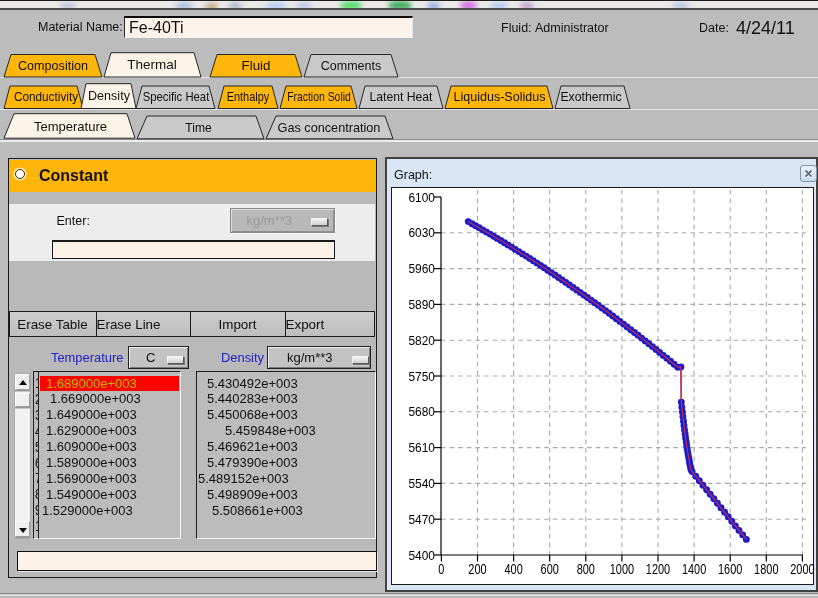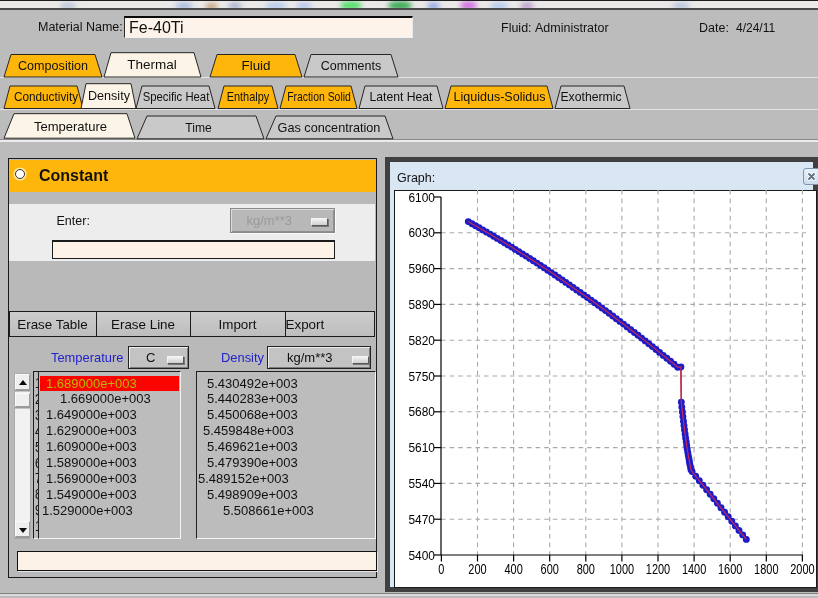--- a/index.html
+++ b/index.html
@@ -31,21 +31,21 @@
   <div class="blob" style="left:672px;top:1px;width:18px;height:8px;background:#b4c2de"></div>
 </div>
 
 <div class="abs" style="left:38px;top:20px;font-size:12.5px;line-height:14px">Material Name:</div>
 <div class="abs" style="left:124px;top:16px;width:289px;height:22px;background:#fdf3ea;
   border-top:2px solid #0a0a0a;border-left:1px solid #2a2a2a;border-right:1px solid #e8e8e8;border-bottom:1px solid #f2f2f2;
   font-size:16px;line-height:19px;padding-left:4px">Fe-40Ti</div>
 <div class="abs" style="left:501px;top:21px;font-size:12.5px;line-height:14px">Fluid:</div>
 <div class="abs" style="left:535px;top:21px;font-size:12.5px;line-height:14px">Administrator</div>
 <div class="abs" style="left:699px;top:21px;font-size:12.5px;line-height:14px">Date:</div>
-<div class="abs" style="left:736px;top:21px;font-size:12px;line-height:14px">4/24/11</div>
+<div class="abs" style="left:736px;top:21px;font-size:18px;line-height:14px">4/24/11</div>
 
 <div class="abs" style="left:0;top:77px;width:818px;height:1px;background:#e2e2e2"></div>
 <div class="abs" style="left:0;top:108.5px;width:818px;height:1px;background:#e2e2e2"></div>
 <div class="abs" style="left:0;top:139px;width:818px;height:3px;border-top:1px solid #8a8a8a;background:#ececec"></div>
 
 <svg width="818" height="26" style="position:absolute;left:0;top:52">
     <g font-family="Liberation Sans, sans-serif" fill="#111">
       <path d="M4,25 L11,2.5 L95,2.5 L102,25 Z" fill="#ffb60a" stroke="#262626" stroke-width="1"></path>
       <text x="53" y="17.7" text-anchor="middle" font-size="13" textLength="70" lengthAdjust="spacingAndGlyphs">Composition</text>
       <path d="M210,25 L217,2.5 L295,2.5 L302,25 Z" fill="#ffb60a" stroke="#262626" stroke-width="1"></path>
@@ -96,21 +96,21 @@
     <div class="abs" style="left:48px;top:10px;font-size:12.5px">Enter:</div>
     <div class="abs" style="left:221px;top:4px;width:105px;height:25px;background:#b8b8b8;border:1px solid #8a8a8a;box-shadow:inset 1px 1px 0 #dcdcdc, inset -1px -1px 0 #8f8f8f, 1px 1px 0 #fafafa">
       <div class="abs" style="left:16px;top:4px;font-size:13px;color:#9a9a9a">kg/m**3</div>
       <div class="ddicon" style="left:80px;top:8.5px"></div>
     </div>
     <div class="abs" style="left:43px;top:36px;width:283px;height:19px;background:#fdf2e8;border:1.2px solid #1a1a1a;border-top-width:2px"></div>
   </div>
 
   <div class="abs" style="left:-0.5px;top:152px;width:366px;height:26px">
     <div class="abs btn3d" style="left:0;top:0;width:88px;height:26px;text-align:center;font-size:13.4px;line-height:25px">Erase Table</div>
-    <div class="abs btn3d" style="left:87px;top:0;width:95px;height:26px;text-align:center;font-size:13.4px;line-height:25px">Erase Line</div>
+    <div class="abs btn3d" style="left:87px;top:0;width:95px;height:26px;text-align:left;font-size:13.4px;line-height:25px">Erase Line</div>
     <div class="abs btn3d" style="left:181px;top:0;width:96px;height:26px;text-align:center;font-size:13.4px;line-height:25px">Import</div>
     <div class="abs btn3d" style="left:276px;top:0;width:90px;height:26px;text-align:left;font-size:13.4px;line-height:25px">Export</div>
   </div>
 
   <div class="abs" style="left:42px;top:191px;font-size:12.9px;color:#2222cc">Temperature</div>
   <div class="abs" style="left:119px;top:187px;width:61px;height:23px;background:#c3c3c3;border:1.2px solid #222;box-shadow:inset 1px 1px 0 #eee, inset -1px -1px 0 #7a7a7a">
     <div class="abs" style="left:17px;top:2.5px;font-size:13px">C</div>
     <div class="ddicon" style="left:38px;top:9px"></div>
   </div>
   <div class="abs" style="left:212px;top:191px;font-size:12.9px;color:#2222cc">Density</div>
@@ -137,48 +137,48 @@
       <div style="position:absolute;left:1px;top:66.6px;height:15.9px;line-height:15.9px;font-size:15px;transform:scaleX(0.78);transform-origin:left">5</div>
       <div style="position:absolute;left:1px;top:82.5px;height:15.9px;line-height:15.9px;font-size:15px;transform:scaleX(0.78);transform-origin:left">6</div>
       <div style="position:absolute;left:1px;top:98.4px;height:15.9px;line-height:15.9px;font-size:15px;transform:scaleX(0.78);transform-origin:left">7</div>
       <div style="position:absolute;left:1px;top:114.3px;height:15.9px;line-height:15.9px;font-size:15px;transform:scaleX(0.78);transform-origin:left">8</div>
       <div style="position:absolute;left:1px;top:130.2px;height:15.9px;line-height:15.9px;font-size:15px;transform:scaleX(0.78);transform-origin:left">9</div>
       <div style="position:absolute;left:1px;top:146.1px;height:15.9px;line-height:15.9px;font-size:15px;transform:scaleX(0.78);transform-origin:left">10</div>
     </div>
 
   <div class="sunkbox" style="left:29px;top:212px;width:143px;height:168px;font-size:13px">
       <div style="position:absolute;left:1px;right:1px;top:3.5px;height:15.9px;line-height:15.9px;background:#fb0400;color:#b8b800;padding-left:6px">1.689000e+003</div>
-      <div style="position:absolute;left:1px;right:1px;top:19.4px;height:15.9px;line-height:15.9px;padding-left:20px">1.669000e+003</div>
+      <div style="position:absolute;left:1px;right:1px;top:19.4px;height:15.9px;line-height:15.9px;padding-left:10px">1.669000e+003</div>
       <div style="position:absolute;left:1px;right:1px;top:35.3px;height:15.9px;line-height:15.9px;padding-left:6px">1.649000e+003</div>
       <div style="position:absolute;left:1px;right:1px;top:51.2px;height:15.9px;line-height:15.9px;padding-left:6px">1.629000e+003</div>
       <div style="position:absolute;left:1px;right:1px;top:67.1px;height:15.9px;line-height:15.9px;padding-left:6px">1.609000e+003</div>
       <div style="position:absolute;left:1px;right:1px;top:83.0px;height:15.9px;line-height:15.9px;padding-left:6px">1.589000e+003</div>
       <div style="position:absolute;left:1px;right:1px;top:98.9px;height:15.9px;line-height:15.9px;padding-left:6px">1.569000e+003</div>
       <div style="position:absolute;left:1px;right:1px;top:114.8px;height:15.9px;line-height:15.9px;padding-left:6px">1.549000e+003</div>
       <div style="position:absolute;left:1px;right:1px;top:130.7px;height:15.9px;line-height:15.9px;padding-left:2px">1.529000e+003</div>
     </div>
 
   <div class="sunkbox" style="left:187px;top:212px;width:180px;height:168px;font-size:13px">
       <div style="position:absolute;left:1px;right:1px;top:3.5px;height:15.9px;line-height:15.9px;padding-left:9px">5.430492e+003</div>
       <div style="position:absolute;left:1px;right:1px;top:19.4px;height:15.9px;line-height:15.9px;padding-left:9px">5.440283e+003</div>
       <div style="position:absolute;left:1px;right:1px;top:35.3px;height:15.9px;line-height:15.9px;padding-left:9px">5.450068e+003</div>
-      <div style="position:absolute;left:1px;right:1px;top:51.2px;height:15.9px;line-height:15.9px;padding-left:5px">5.459848e+003</div>
+      <div style="position:absolute;left:1px;right:1px;top:51.2px;height:15.9px;line-height:15.9px;padding-left:27px">5.459848e+003</div>
       <div style="position:absolute;left:1px;right:1px;top:67.1px;height:15.9px;line-height:15.9px;padding-left:9px">5.469621e+003</div>
       <div style="position:absolute;left:1px;right:1px;top:83.0px;height:15.9px;line-height:15.9px;padding-left:9px">5.479390e+003</div>
       <div style="position:absolute;left:1px;right:1px;top:98.9px;height:15.9px;line-height:15.9px;">5.489152e+003</div>
       <div style="position:absolute;left:1px;right:1px;top:114.8px;height:15.9px;line-height:15.9px;padding-left:9px">5.498909e+003</div>
-      <div style="position:absolute;left:1px;right:1px;top:130.7px;height:15.9px;line-height:15.9px;padding-left:25px">5.508661e+003</div>
+      <div style="position:absolute;left:1px;right:1px;top:130.7px;height:15.9px;line-height:15.9px;padding-left:14px">5.508661e+003</div>
     </div>
 
   <div class="abs" style="left:8px;top:392px;width:360px;height:20px;background:#fdf2e8;border:1.5px solid #111;box-shadow:1px 1px 0 #e5e5e5"></div>
 </div>
 
 <div class="abs" style="left:0;top:592.5px;width:818px;height:3px;border-top:1.2px solid #828282;background:#d9d9d9"></div>
 
-<div class="abs" style="left:385px;top:157px;width:433px;height:435px;background:#d9e7f5;border:5px solid #404040">
+<div class="abs" style="left:385px;top:157px;width:433px;height:435px;background:#d9e7f5;border:2px solid #404040">
   <div class="abs" style="left:7px;top:9px;font-size:12.5px">Graph:</div>
   <div class="abs" style="left:413px;top:6px;width:17px;height:17px;border:1px solid #7e95ab;border-radius:3px;background:linear-gradient(#e8f1fa,#ccdcee)">
     <svg width="15" height="15" style="position:absolute;left:0;top:0">
       <path d="M5,5 L10,10 M10,5 L5,10" stroke="#fdfdfd" stroke-width="3.6" stroke-linecap="round"></path>
       <path d="M5,5 L10,10 M10,5 L5,10" stroke="#5f7183" stroke-width="1.9" stroke-linecap="round"></path>
     </svg>
   </div>
   <div class="abs" style="left:4px;top:28px;width:423px;height:398px;background:#fff;border:1.5px solid #1a1a1a"></div>
 </div>
 <svg width="818" height="598" style="position:absolute;left:0;top:0">

